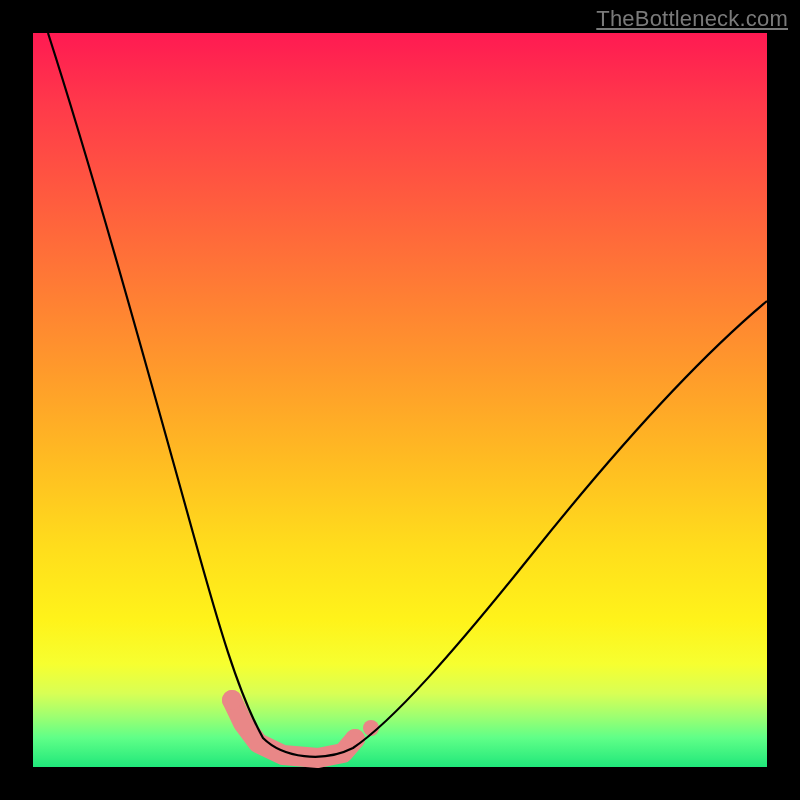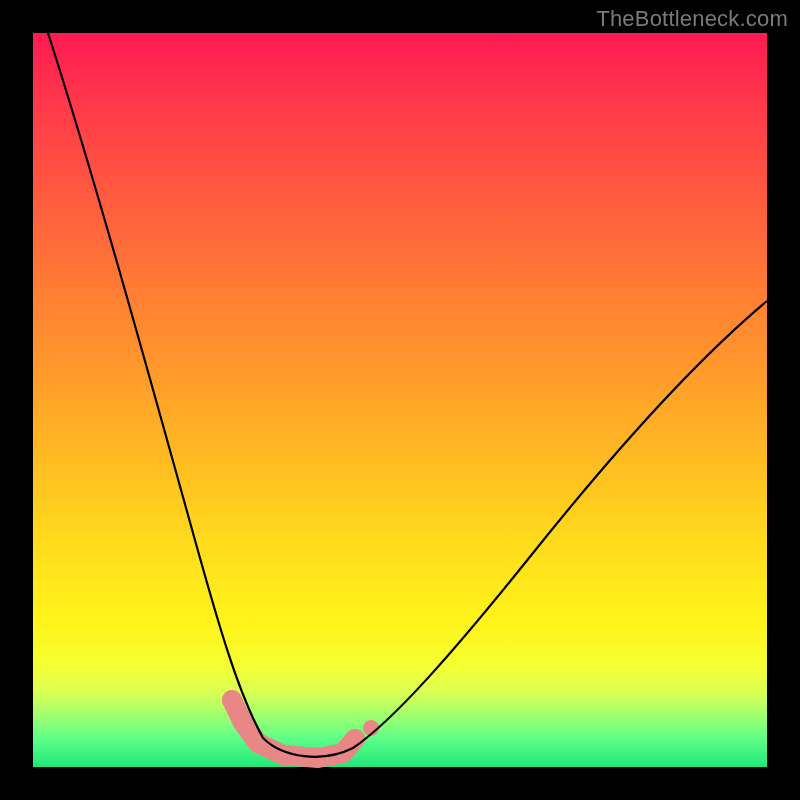--- a/index.html
+++ b/index.html
@@ -42,20 +42,21 @@
   }
   .watermark {
     position: absolute;
     top: 6px;
     right: 12px;
     color: #7a7a7a;
     font-size: 22px;
     font-weight: 500;
     letter-spacing: 0.2px;
     z-index: 5;
+    text-decoration: underline;
   }
   svg.curves {
     position: absolute;
     left: 0;
     top: 0;
     width: 734px;
     height: 734px;
     overflow: visible;
   }
   .curve {

